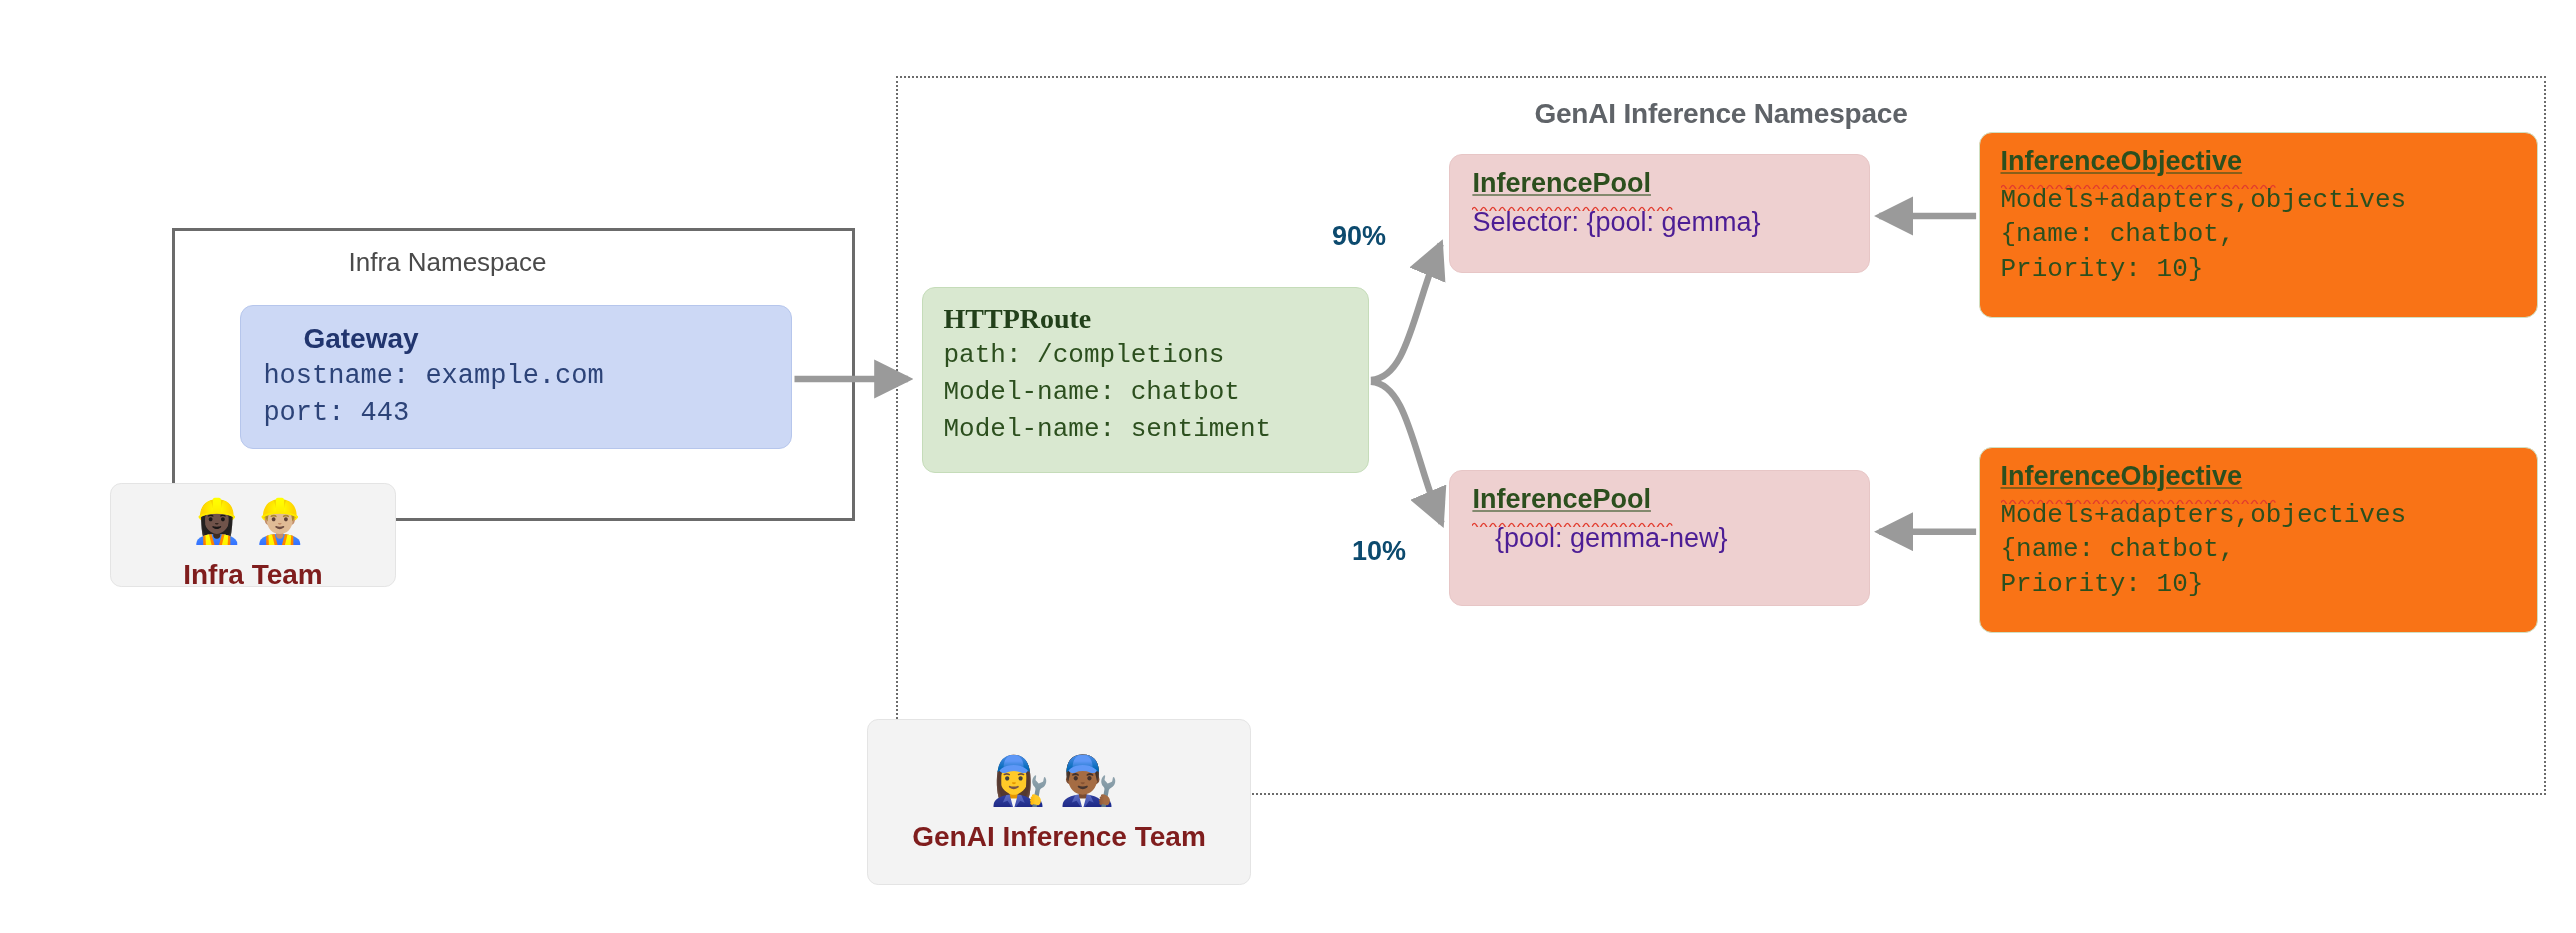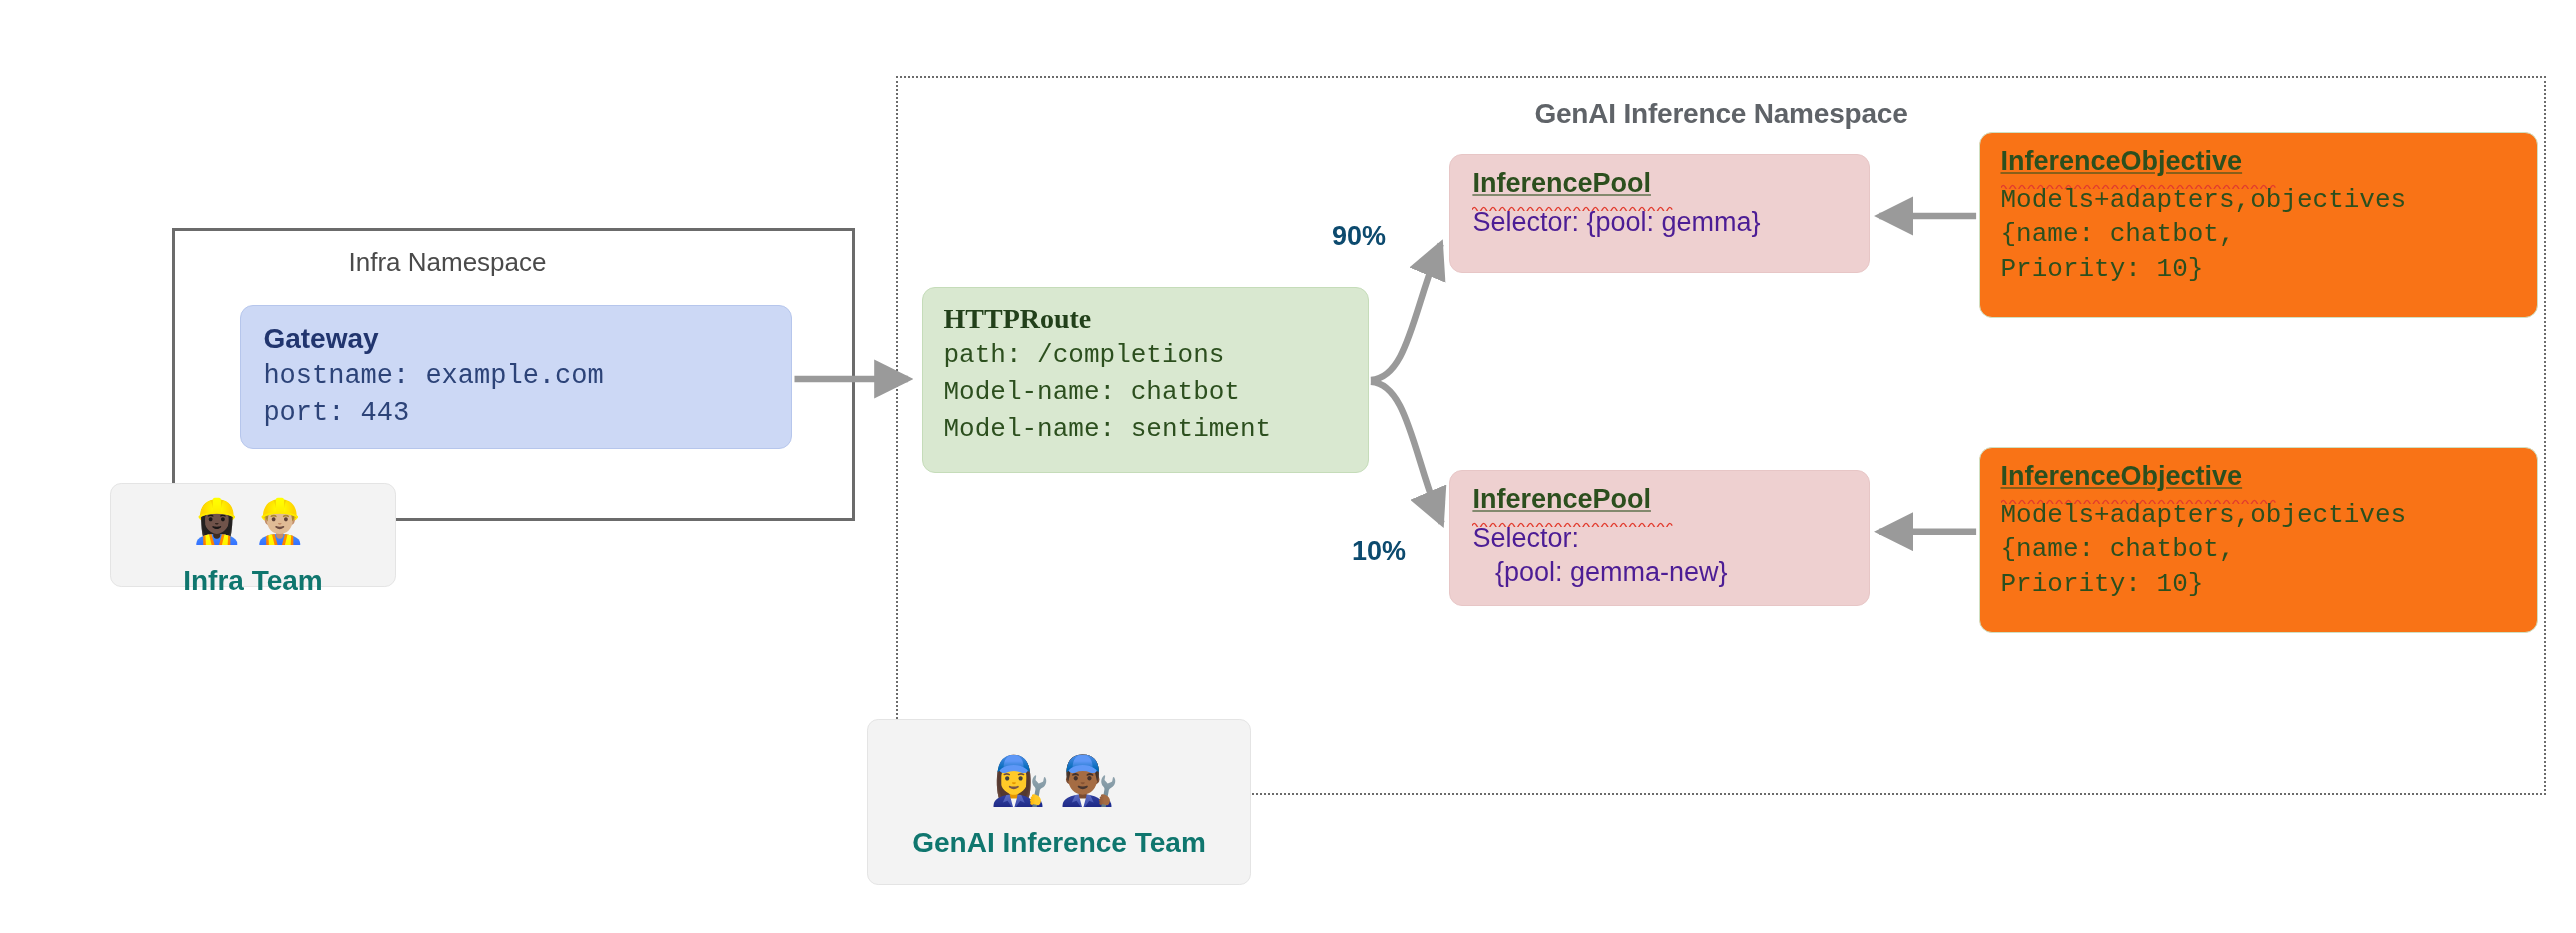--- a/index.html
+++ b/index.html
@@ -85,20 +85,21 @@
     height: 144px;
     background: #ccd8f5;
     border: 1.9px solid #b6c6ec;
     padding: 17px 22.4px;
   }
   .gateway .title {
     color: #21356e;
     font-size: 28px;
     font-family: "Liberation Sans", sans-serif;
     margin-bottom: 2.8px;
+    margin-left: 40px;
   }
   .gateway .line {
     color: #2c4378;
     font-size: 27px;
     font-family: "Liberation Mono", monospace;
     line-height: 1.37;
   }
 
   
   .httproute {
@@ -197,22 +198,22 @@
   .team .emojis {
     font-size: 43px;
     line-height: 1;
     letter-spacing: 9.3px;
     display: block;
   }
   .team .caption {
     display: block;
     font-size: 28px;
     font-weight: bold;
-    color: #0f766e;
-    margin-top: 22px;
+    color: #7f1d1d;
+    margin-top: 16px;
   }
   .team-infra {
     left: 110px;
     top: 483px;
     width: 286px;
     height: 104px;
     padding-top: 16px;
   }
   .team-genai {
     left: 867px;
@@ -306,21 +307,20 @@
     <span class="line">Selector: {pool: gemma}</span>
   </div>
 
   <div class="node pool pool-b">
     <span class="title">InferencePool</span>
     <span class="squiggle">
       <svg width="203" height="6.5" viewBox="0 0 218 7" preserveAspectRatio="none">
         <path d="M0,5 Q2.5,0 5,5 T10,5 T15,5 T20,5 T25,5 T30,5 T35,5 T40,5 T45,5 T50,5 T55,5 T60,5 T65,5 T70,5 T75,5 T80,5 T85,5 T90,5 T95,5 T100,5 T105,5 T110,5 T115,5 T120,5 T125,5 T130,5 T135,5 T140,5 T145,5 T150,5 T155,5 T160,5 T165,5 T170,5 T175,5 T180,5 T185,5 T190,5 T195,5 T200,5 T205,5 T210,5 T215,5" fill="none" stroke="#e23b2e" stroke-width="1.4"></path>
       </svg>
     </span>
-    <span class="line">Selector:</span>
     <span class="line">   {pool: gemma-new}</span>
   </div>
 
   <div class="node objective obj-a">
     <span class="title">InferenceObjective</span>
     <span class="squiggle">
       <svg width="279" height="6.5" viewBox="0 0 300 7" preserveAspectRatio="none">
         <path d="M0,5 Q2.5,0 5,5 T10,5 T15,5 T20,5 T25,5 T30,5 T35,5 T40,5 T45,5 T50,5 T55,5 T60,5 T65,5 T70,5 T75,5 T80,5 T85,5 T90,5 T95,5 T100,5 T105,5 T110,5 T115,5 T120,5 T125,5 T130,5 T135,5 T140,5 T145,5 T150,5 T155,5 T160,5 T165,5 T170,5 T175,5 T180,5 T185,5 T190,5 T195,5 T200,5 T205,5 T210,5 T215,5 T220,5 T225,5 T230,5 T235,5 T240,5 T245,5 T250,5 T255,5 T260,5 T265,5 T270,5 T275,5 T280,5 T285,5 T290,5 T295,5" fill="none" stroke="#e23b2e" stroke-width="1.4"></path>
       </svg>
     </span>

